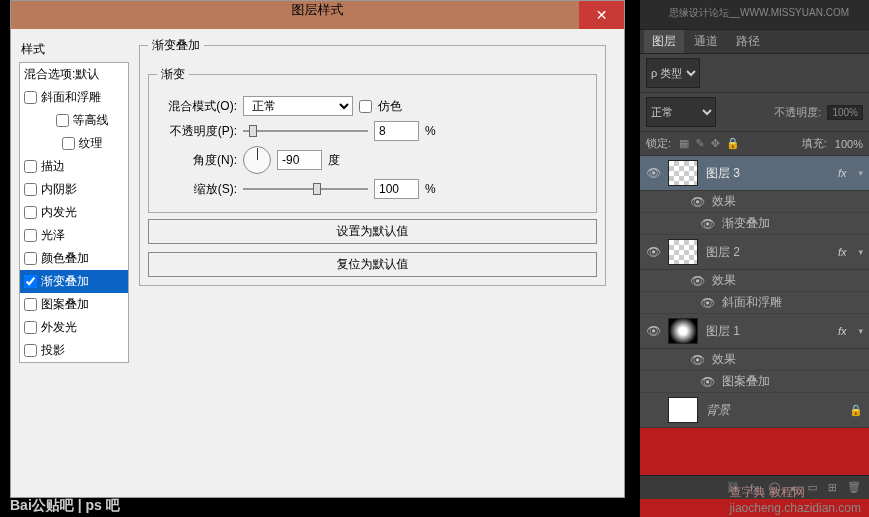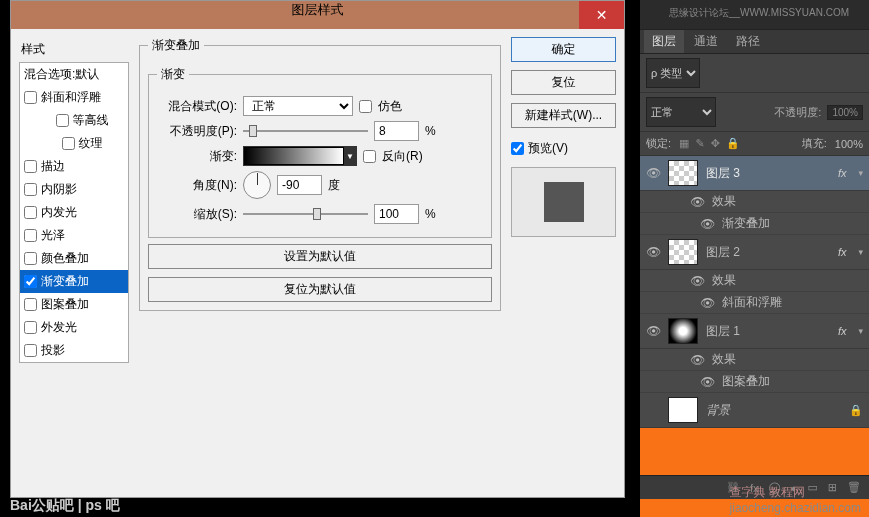--- a/index.html
+++ b/index.html
@@ -40,21 +40,21 @@
 .btn-row { display: flex; gap: 8px; justify-content: center; margin-top: 6px; flex-direction: column; }
 
 .right-col { width: 105px; display: flex; flex-direction: column; gap: 8px; align-items: stretch; font-size: 12px; }
 .rbtn { border: 1px solid #888; padding: 3px 0; text-align: center; background: #f0f0f0; cursor: pointer; }
 .rbtn.ok { border: 1px solid #3a7ac0; background: #eaf2fb; }
 .preview-chk { display: flex; align-items: center; gap: 4px; margin-top: 4px; }
 .preview-box { border: 1px solid #aaa; background: #e8e8e8; height: 70px; display: flex; align-items: center; justify-content: center; margin-top: 2px; }
 .preview-inner { width: 40px; height: 40px; background: #555; }
 
 
-.ps-panel { position: absolute; right: 0; top: 0; width: 229px; height: 517px; background: #f97316; color: #bbb; font-size: 12px; }
+.ps-panel { position: absolute; right: 0; top: 0; width: 229px; height: 517px; background: #b91c1c; color: #bbb; font-size: 12px; }
 .ps-top { height: 30px; background: #2b2b2b; border-bottom: 1px solid #222; display: flex; align-items: center; justify-content: center; color: #777; font-size: 10px; }
 .ps-tabs { height: 24px; background: #383838; display: flex; align-items: center; padding: 0 4px; gap: 2px; border-bottom: 1px solid #222; }
 .ps-tab { padding: 3px 8px; color: #aaa; cursor: pointer; }
 .ps-tab.sel { background: #4a4a4a; color: #ddd; }
 .ps-row { display: flex; align-items: center; padding: 4px 6px; gap: 6px; background: #434343; border-bottom: 1px solid #333; }
 .ps-row select { background: #333; color: #ccc; border: 1px solid #222; font-size: 11px; height: 30px; }
 .ps-row .spacer { flex: 1; }
 .ps-row .field-lbl { font-size: 11px; color: #aaa; }
 .ps-row .val { background: #2a2a2a; border: 1px solid #222; padding: 1px 4px; font-size: 10px; color: #888; }
 .ps-lock { font-size: 11px; padding: 4px 6px; background: #434343; border-bottom: 1px solid #333; display: flex; align-items: center; gap: 8px; }
@@ -163,29 +163,20 @@
 
           <div class="row">
             <span class="lbl">不透明度(P):</span>
             <div class="slider-track">
                 <div class="slider-thumb" style="left:6px"></div>
               </div>
             <input class="num" type="text" value="8" style="">
             <span>%</span>
           </div>
 
-          <div class="row">
-            <span class="lbl">渐变:</span>
-            <div class="grad-wrap">
-              <div class="grad-preview"></div>
-              <div class="grad-btn">▼</div>
-            </div>
-            <input type="checkbox" style="">
-            <span>反向(R)</span>
-          </div>
 
 
           <div class="row">
             <span class="lbl">角度(N):</span>
             <div class="angle-dial"></div>
             <input class="num" type="text" value="-90" style="">
             <span>度</span>
           </div>
 
           <div class="row">
@@ -198,32 +189,20 @@
           </div>
         </fieldset>
 
         <div class="btn-row">
           <button class="btn">设置为默认值</button>
           <button class="btn">复位为默认值</button>
         </div>
       </fieldset>
     </div>
 
-    <div class="right-col">
-      <div class="rbtn ok">确定</div>
-      <div class="rbtn">复位</div>
-      <div class="rbtn">新建样式(W)...</div>
-      <div class="preview-chk">
-        <input type="checkbox" checked="" style="">
-        <span>预览(V)</span>
-      </div>
-      <div class="preview-box">
-        <div class="preview-inner"></div>
-      </div>
-    </div>
   </div>
 </div>
 
 <div class="ps-panel">
   <div class="ps-top">
     <span class="watermark-top">思缘设计论坛__WWW.MISSYUAN.COM</span>
   </div>
   <div class="ps-tabs">
     <div class="ps-tab sel">图层</div>
     <div class="ps-tab">通道</div>

